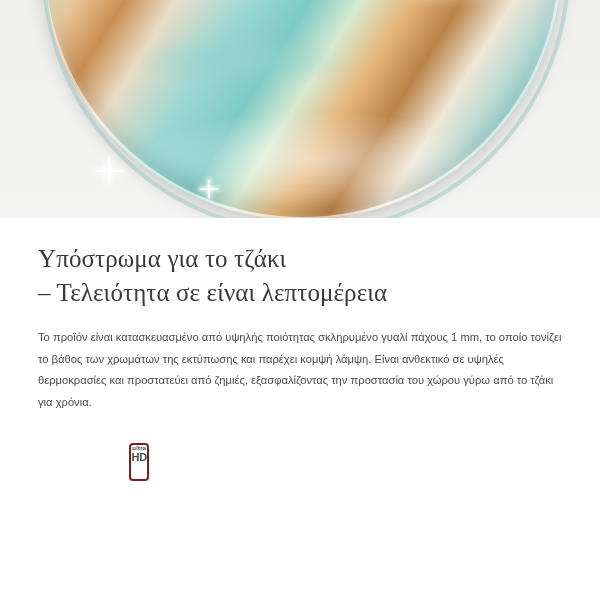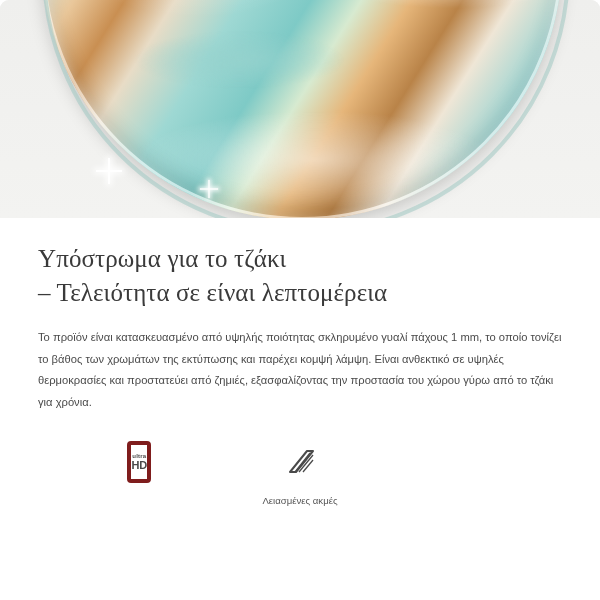--- a/index.html
+++ b/index.html
@@ -12,21 +12,20 @@
     background: #ffffff;
     font-family: "Liberation Sans", sans-serif;
     overflow: hidden;
   }
   .page {
     position: relative;
     width: 600px;
     height: 600px;
     background: #ffffff;
     overflow: hidden;
-    border-radius: 9px;
   }
 
   
   .hero {
     position: relative;
     width: 600px;
     height: 218px;
     background: #f2f2f0;
     overflow: hidden;
   }
@@ -164,26 +163,26 @@
   .feature-label {
     font-size: 9.6px;
     color: #555555;
     line-height: 1.3;
   }
   .icon-svg { display: block; }
 
   .hd-box {
     width: 34px;
     height: 34px;
-    border: 4px solid #7f1d1d;
+    border: 2px solid #7f1d1d;
     border-radius: 4px;
     display: flex;
     flex-direction: column;
     align-items: center;
-    justify-content: center;
+    justify-content: flex-start;
     line-height: 1;
     margin-left: 28px;
   }
   .hd-box .t1 {
     font-size: 6px;
     letter-spacing: 0.2px;
     color: #4a4a4a;
     font-weight: 700;
   }
   .hd-box .t2 {
@@ -226,28 +225,17 @@
         <div class="feature-icon">
           <div class="hd-box">
             <span class="t1">ultra</span>
             <span class="t2">HD</span>
           </div>
         </div>
       </div>
 
 
 
-      <div class="feature">
-        <div class="feature-icon">
-          <svg class="icon-svg" width="40" height="40" viewBox="0 0 40 40" aria-hidden="true">
-            <path d="M10 30 L27 9 H33 L16 30 Z" fill="none" stroke="#4a4a4a" stroke-width="2" stroke-linejoin="round"></path>
-            <path d="M15 30 L30 11" stroke="#4a4a4a" stroke-width="1.3"></path>
-            <path d="M19 30 L33 13" stroke="#4a4a4a" stroke-width="1.3"></path>
-            <path d="M23 30 L33 18" stroke="#4a4a4a" stroke-width="1.3"></path>
-          </svg>
-        </div>
-        <div class="feature-label">Λειασμένες ακμές</div>
-      </div>
 
 
     </div>
   </div>
 </div>
 
 </body></html>

